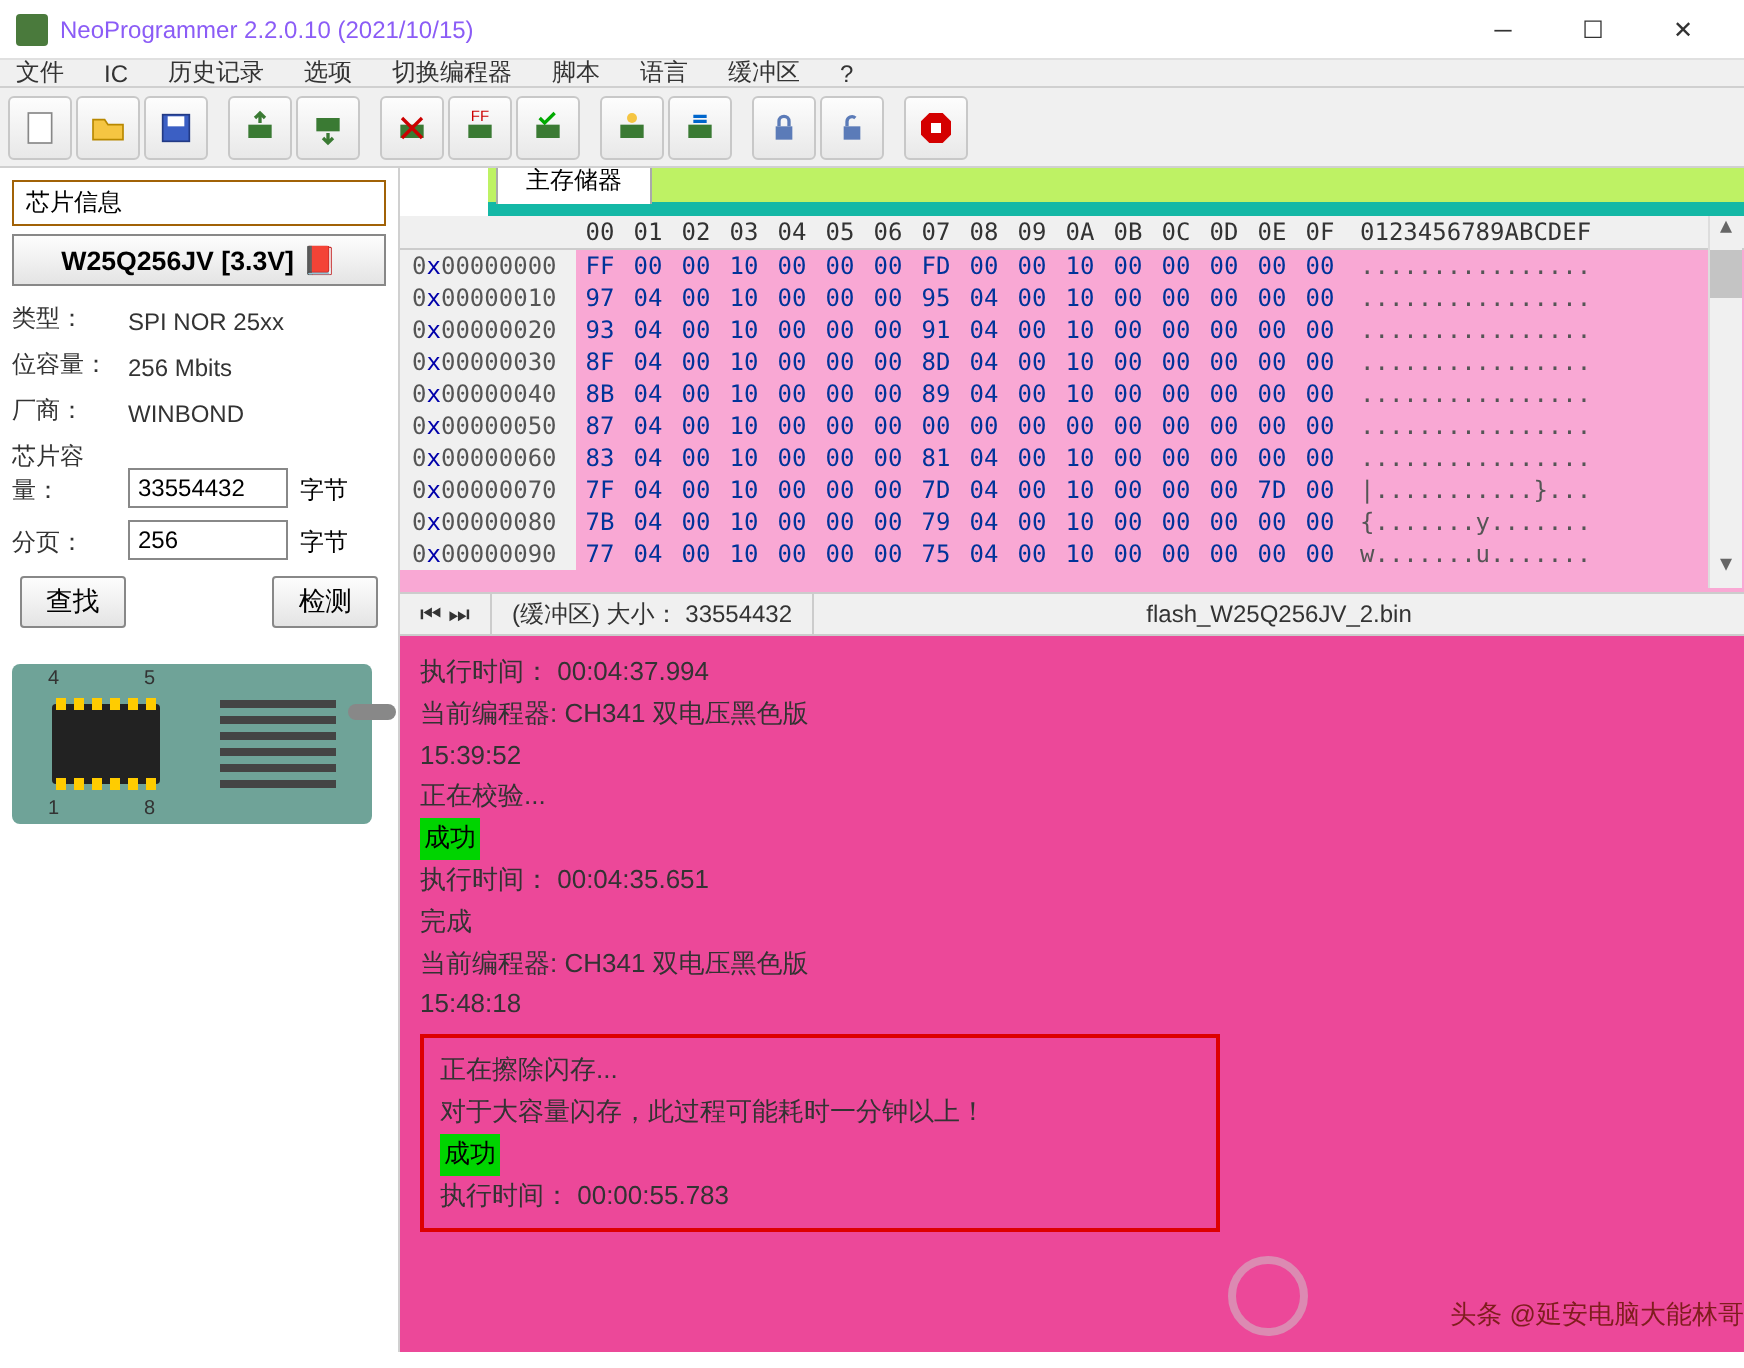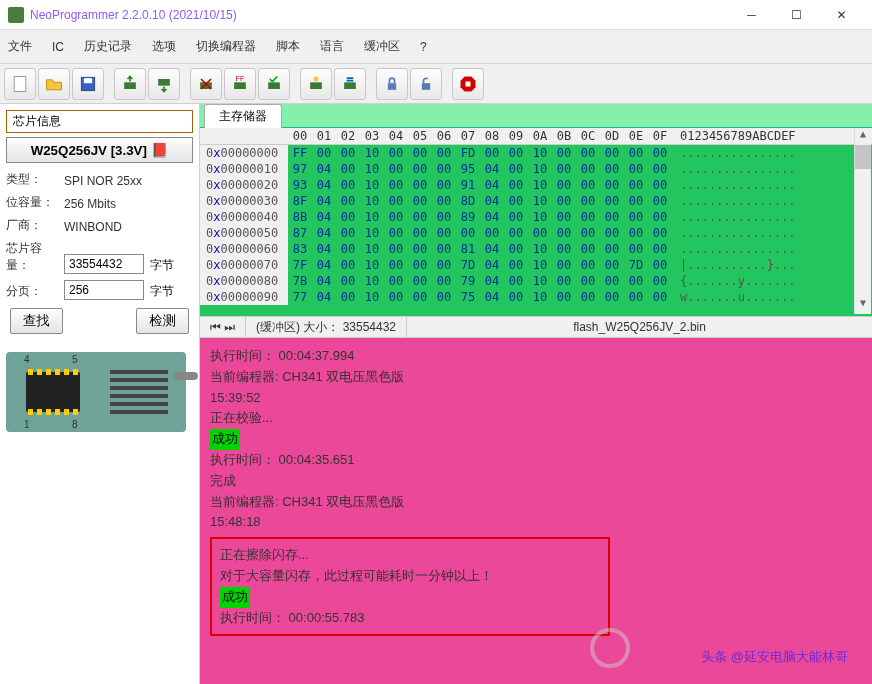--- a/index.html
+++ b/index.html
@@ -1,21 +1,21 @@
 <!DOCTYPE html>
 <html><head>
 <meta charset="utf-8">
 <style>
 * { box-sizing: border-box; margin: 0; padding: 0; }
 body { font-family: "Microsoft YaHei", "Segoe UI", Tahoma, sans-serif; font-size: 12px; background: #fff; width: 872px; height: 684px; overflow: hidden; position: relative; }
 .titlebar { height: 30px; background: #fff; display: flex; align-items: center; padding: 0 8px; border-bottom: 1px solid #e0e0e0; }
 .titlebar .icon { width: 16px; height: 16px; background: #4a7a3c; border-radius: 2px; margin-right: 6px; display:inline-block;}
 .titlebar .title { flex: 1; color: #8b5cf6; }
 .titlebar .winbtn { width: 45px; height: 30px; display: flex; align-items: center; justify-content: center; color:#333; }
-.menubar { height: 34px; background: #f0f0f0; display: flex; align-items: center; padding: 0 4px; gap: 12px; border-bottom: 1px solid #d0d0d0; }
+.menubar { height: 14px; background: #f0f0f0; display: flex; align-items: center; padding: 0 4px; gap: 12px; border-bottom: 1px solid #d0d0d0; }
 .menubar span { color: #333; padding: 2px 4px; }
 .toolbar { height: 40px; background: #f0f0f0; display: flex; align-items: center; padding: 2px 4px; gap: 2px; border-bottom: 1px solid #d0d0d0; }
 .tbtn { width: 32px; height: 32px; border: 1px solid #c8c8c8; background: linear-gradient(#fdfdfd,#e8e8e8); border-radius: 3px; display:flex; align-items:center; justify-content:center; position:relative;}
 .tbtn svg { width:20px; height:20px;}
 .sep { width:6px;}
 .main { display: flex; height: calc(100% - 92px); }
 .left { width: 200px; border-right: 1px solid #d0d0d0; padding: 6px; background:#fff;}
 .panel-title { border: 1px solid #a16207; padding: 2px 6px; margin-bottom: 4px; background:#fff;}
 .chip-btn { width: 100%; height: 26px; border: 1px solid #888; background: linear-gradient(#fdfdfd,#e4e4e4); display:flex; align-items:center; justify-content:center; gap:4px; font-weight:bold; margin-bottom:8px;}
 .chip-btn .pdf { color:#c00; font-size:14px;}
@@ -27,42 +27,42 @@
 .btn { padding: 3px 12px; border:1px solid #888; background:linear-gradient(#fdfdfd,#e4e4e4); border-radius:2px;}
 .btn-row { display:flex; justify-content:space-between; margin-top:8px; padding:0 4px;}
 .socket { margin-top: 18px; width: 180px; height: 80px; background: #6fa398; border-radius: 4px; position:relative; padding: 8px 10px;}
 .socket .chip { width: 54px; height: 40px; background:#222; border-radius:2px; position:absolute; left:20px; top:20px;}
 .socket .chip::before,.socket .chip::after { content:''; position:absolute; left:2px; right:2px; height:6px; background: repeating-linear-gradient(90deg,#ffcc00 0 5px, transparent 5px 9px);}
 .socket .chip::before{top:-3px;} .socket .chip::after{bottom:-3px;}
 .socket .pins { position:absolute; right:18px; top:18px; width:58px; height:44px; background: repeating-linear-gradient(0deg,#444 0 4px, transparent 4px 8px);}
 .socket .num { position:absolute; font-size:10px; color:#333;}
 .socket .handle { position:absolute; right:-12px; top:20px; width:24px; height:8px; background:#888; border-radius:4px;}
 .right { flex:1; display:flex; flex-direction:column; overflow:hidden;}
-.tab-strip { height: 24px; background:#86efac; border-bottom:1px solid #14b8a6; display:flex; align-items:flex-end; padding-left:4px;}
+.tab-strip { height: 24px; background:#bef264; border-bottom:7px solid #14b8a6; display:flex; align-items:flex-end; padding-left:4px;margin-left:44px;}
 .tab { padding: 3px 14px; border:1px solid #aaa; border-bottom:none; background:#fff; border-radius:3px 3px 0 0; font-size:12px; margin-bottom:-1px;}
-.hex { flex: 0 0 188px; overflow:hidden; font-family: Consolas, monospace; font-size:12px; background:#22c55e;}
+.hex { flex: 0 0 188px; overflow:hidden; font-family: Consolas, monospace; font-size:12px; background:#f9a8d4;}
 .hex table { border-collapse: collapse; width:100%;}
 .hex th, .hex td { padding: 1px 0; text-align:center;}
 .hex th { background:#f0f0f0; color:#333; font-weight:normal; border-bottom:1px solid #ccc;}
 .hex th.first{width:88px;}
 .hex th.col{width:24px;}
 .hex .addr { background:#f0f0f0; color:#555; width:88px; padding:0 6px; text-align:left;}
 .hex .addr .hl { color:#00a;}
 .hex .byte { color:#003399; width:24px;}
 .hex .ascii { color:#555; text-align:left; padding-left:8px; font-family:Consolas,monospace;}
 .statusbar { height:22px; background:#f0f0f0; border-top:1px solid #ccc; border-bottom:1px solid #ccc; display:flex; align-items:center; font-size:12px; color:#333;}
 .statusbar .seg { padding:0 10px; border-right:1px solid #ccc; height:100%; display:flex; align-items:center;}
 .statusbar .seg.center{flex:1; justify-content:center; border-right:none;}
 .log { flex:1; overflow:auto; background:#ec4899; padding:8px 10px; font-size:13px; line-height:1.6; color:#333;}
 .log .ok { background:#00d400; color:#000; padding:0 2px; display:inline-block;}
 .log .redbox { border:2px solid #d00; padding:6px 8px; margin-top:4px; display:inline-block; min-width:400px;}
 .scrollbar{position:absolute; right:1px; top:24px; width:17px; height:186px; background:#f0f0f0; border-left:1px solid #ddd;}
 .scrollbar .thumb{background:#c4c4c4; width:100%; height:24px; position:absolute; top:17px;}
 .scrollbar .arr{height:17px; text-align:center; color:#666; font-size:10px;}
-.watermark{position:absolute; right:24px; bottom:6px; color:#6d28d9; font-size:13px; pointer-events:none;}
+.watermark{position:absolute; right:0; bottom:6px; color:#7f1d1d; font-size:13px; pointer-events:none;}
 .watermark .circ{display:inline-block; width:40px; height:40px; border:4px solid #ccc; border-radius:50%; vertical-align:middle; margin-right:8px; position:relative; right:60px; bottom:10px; opacity:.5;}
 </style>
 </head>
 <body>
 
 <div class="titlebar">
   <span class="icon"></span>
   <span class="title">NeoProgrammer 2.2.0.10 (2021/10/15)</span>
   <div class="winbtn">─</div>
   <div class="winbtn">☐</div>

